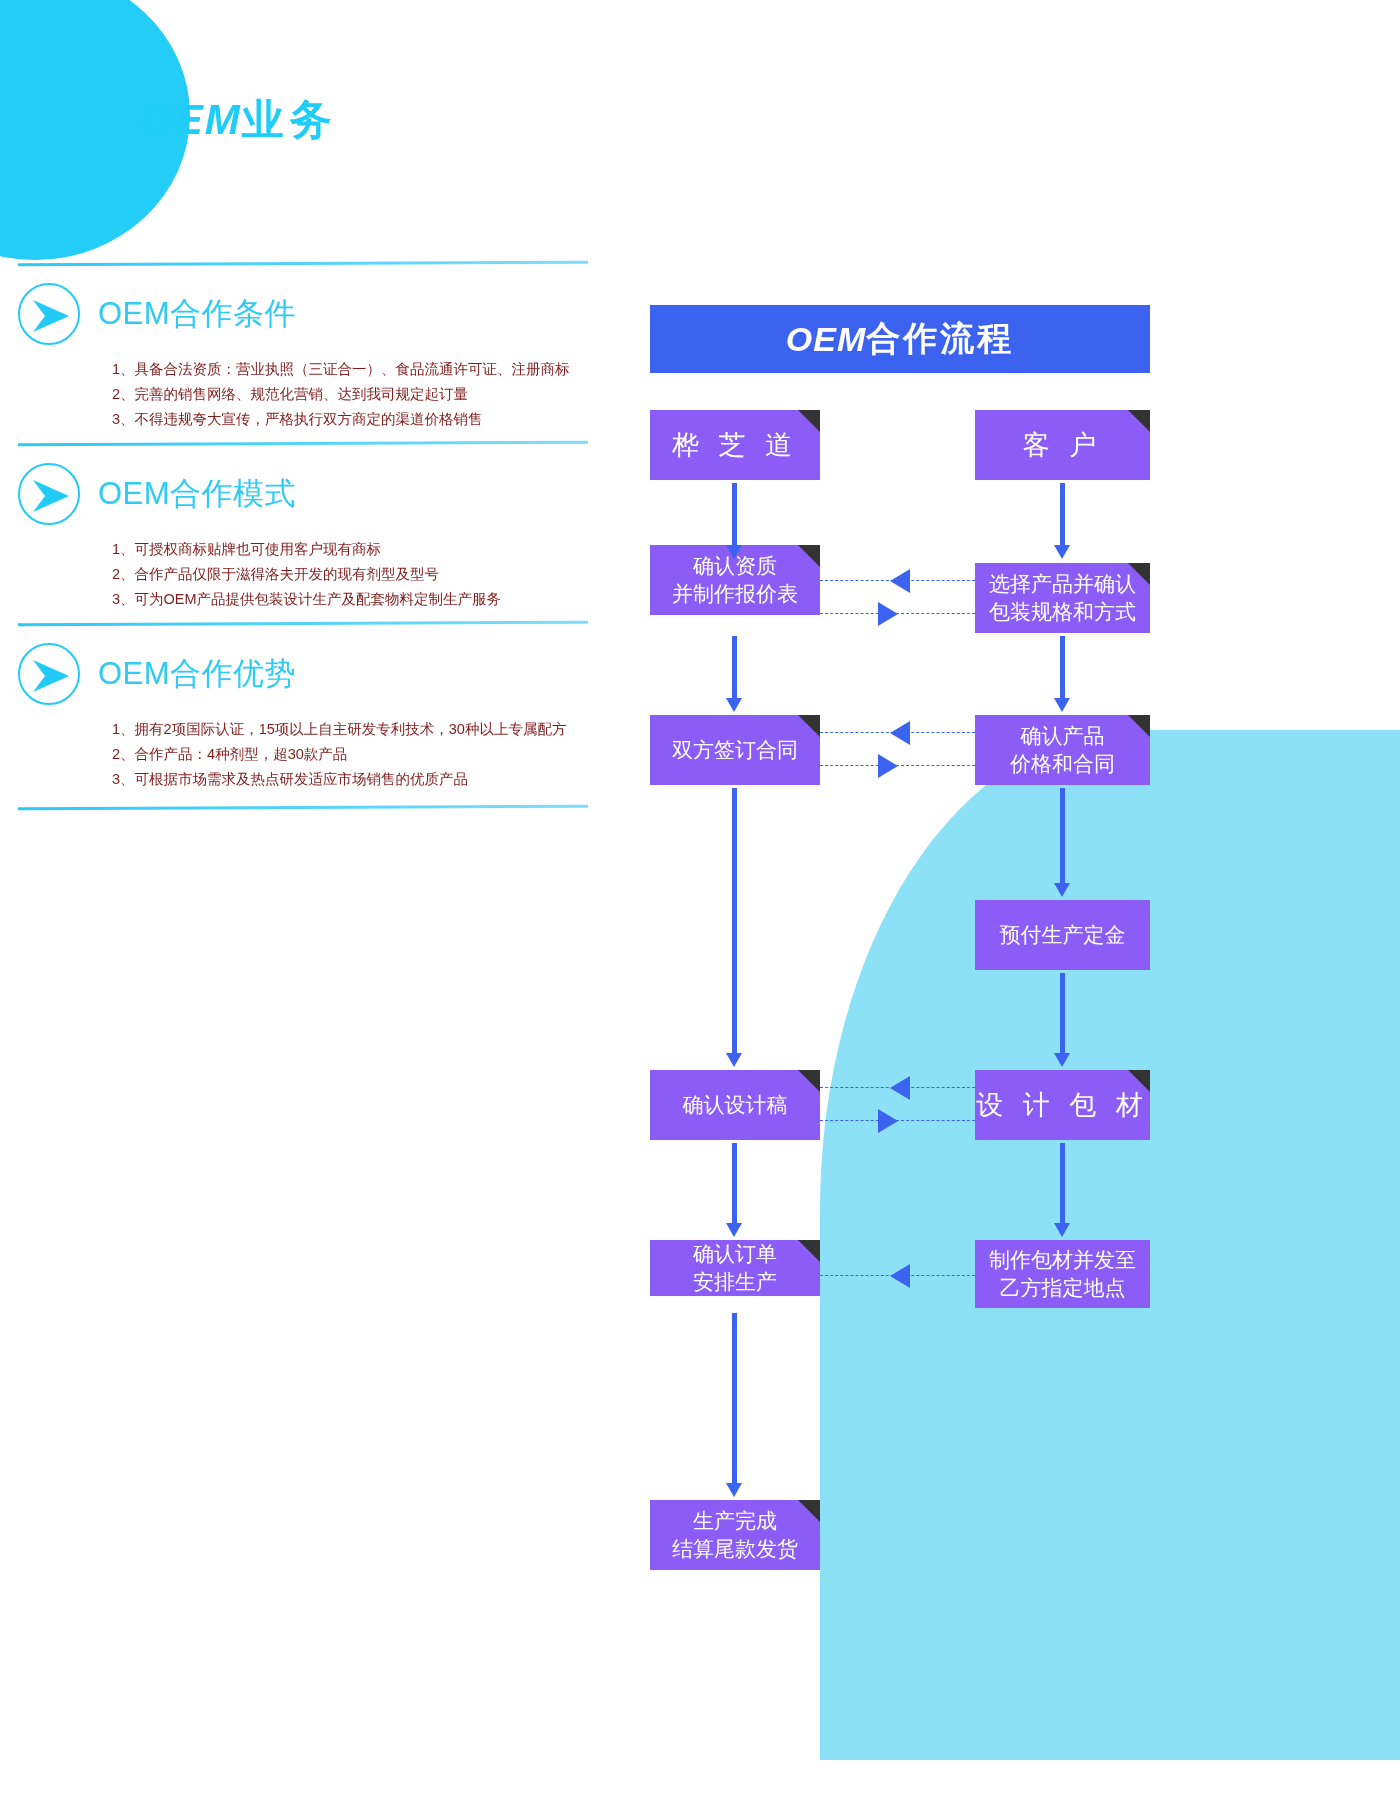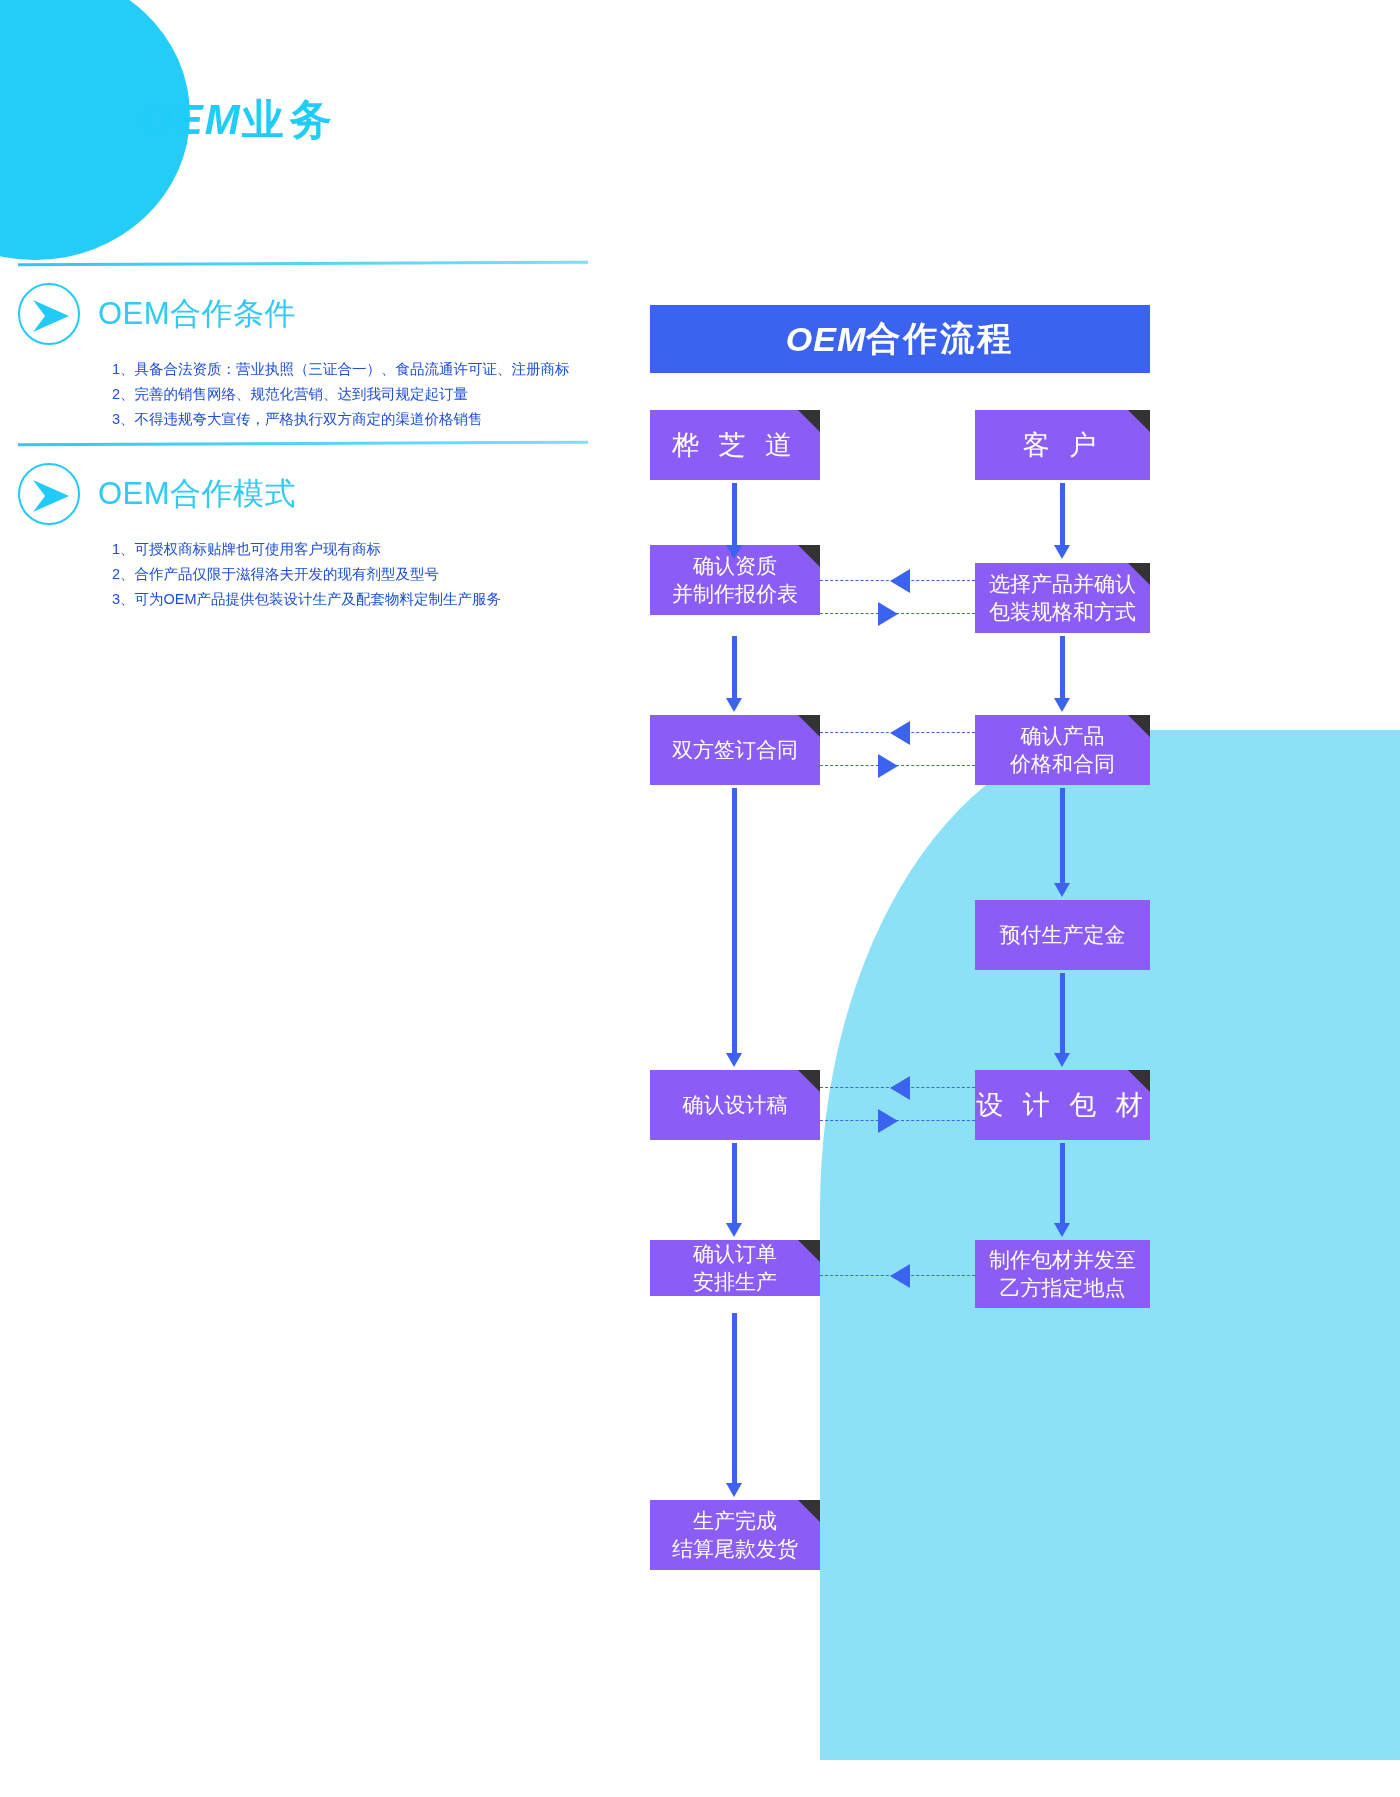--- a/index.html
+++ b/index.html
@@ -83,21 +83,21 @@
     margin-left: 18px;
     letter-spacing: 0.5px;
   }
   .bullets {
     margin-top: 12px;
     margin-left: 112px;
   }
   .bullets li {
     list-style: none;
     font-size: 14.5px;
-    color: #1d4ed8;
+    color: #7f1d1d;
     line-height: 25px;
     white-space: nowrap;
   }
 
   
   .flow {
     position: absolute;
     left: 650px; top: 305px;
     width: 500px; height: 1280px;
     z-index: 5;
@@ -210,20 +210,37 @@
       </div>
       <div class="sec-title">OEM合作模式</div>
     </div>
     <ul class="bullets">
       <li>1、可授权商标贴牌也可使用客户现有商标</li>
       <li>2、合作产品仅限于滋得洛夫开发的现有剂型及型号</li>
       <li>3、可为OEM产品提供包装设计生产及配套物料定制生产服务</li>
     </ul>
   </div>
 
+  <div class="section">
+    <div class="rule"></div>
+    <div class="sec-head">
+      <div class="arrow-circle">
+        <svg width="40" height="36" viewBox="0 0 40 36">
+            <polygon points="2,2 38,18 2,34 14,18" fill="#22CBF7"></polygon>
+          </svg>
+      </div>
+      <div class="sec-title">OEM合作优势</div>
+    </div>
+    <ul class="bullets">
+      <li>1、拥有2项国际认证，15项以上自主研发专利技术，30种以上专属配方</li>
+      <li>2、合作产品：4种剂型，超30款产品</li>
+      <li>3、可根据市场需求及热点研发适应市场销售的优质产品</li>
+    </ul>
+    <div class="rule" style="margin-top:14px;"></div>
+  </div>
 
 </div>
 
 <div class="flow">
 
   <div class="flow-banner">
     <span class="it">OEM</span>
       <span class="cn">合作流程</span>
   </div>
 

